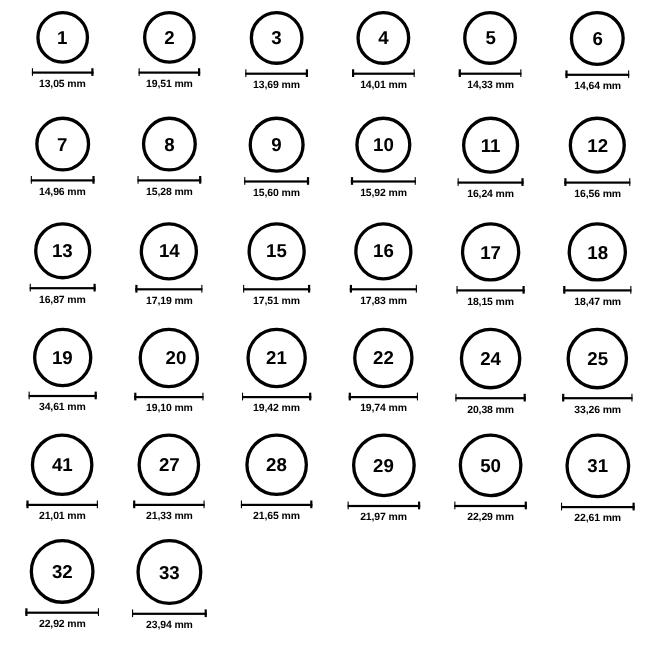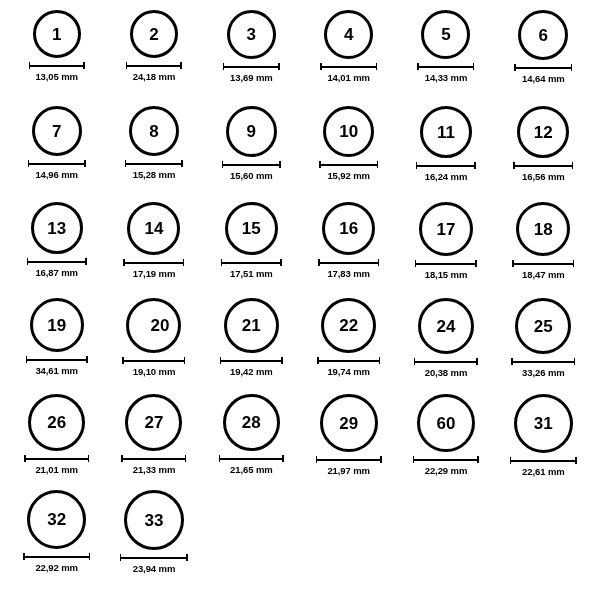--- a/index.html
+++ b/index.html
@@ -106,21 +106,21 @@
       <div class="cell">
         <div class="ring" style="width: 48px; height: 48px;">
           <span class="ring-label" style="font-size: 17px;">2</span>
         </div>
         <div class="dimension">
           <div class="caliper" style="width: 56px;">
             <div class="bar"></div>
             <div class="tick left"></div>
             <div class="tick right"></div>
           </div>
-          <div class="mm">24,18 mm</div>
+          <div class="mm">19,51 mm</div>
         </div>
       </div>
       <div class="cell">
         <div class="ring" style="width: 49px; height: 49px;">
           <span class="ring-label" style="font-size: 17px;">3</span>
         </div>
         <div class="dimension">
           <div class="caliper" style="width: 57px;">
             <div class="bar"></div>
             <div class="tick left"></div>
@@ -397,21 +397,21 @@
           <div class="caliper" style="width: 64px;">
             <div class="bar"></div>
             <div class="tick left"></div>
             <div class="tick right"></div>
           </div>
           <div class="mm">33,26 mm</div>
         </div>
       </div>
       <div class="cell">
         <div class="ring" style="width: 57px; height: 57px;">
-          <span class="ring-label" style="font-size: 17px;">26</span>
+          <span class="ring-label" style="font-size: 17px;">41</span>
         </div>
         <div class="dimension">
           <div class="caliper" style="width: 65px;">
             <div class="bar"></div>
             <div class="tick left"></div>
             <div class="tick right"></div>
           </div>
           <div class="mm">21,01 mm</div>
         </div>
       </div>
@@ -449,21 +449,21 @@
           <div class="caliper" style="width: 66px;">
             <div class="bar"></div>
             <div class="tick left"></div>
             <div class="tick right"></div>
           </div>
           <div class="mm">21,97 mm</div>
         </div>
       </div>
       <div class="cell">
         <div class="ring" style="width: 58px; height: 58px;">
-          <span class="ring-label" style="font-size: 17px;">60</span>
+          <span class="ring-label" style="font-size: 17px;">50</span>
         </div>
         <div class="dimension">
           <div class="caliper" style="width: 66px;">
             <div class="bar"></div>
             <div class="tick left"></div>
             <div class="tick right"></div>
           </div>
           <div class="mm">22,29 mm</div>
         </div>
       </div>

